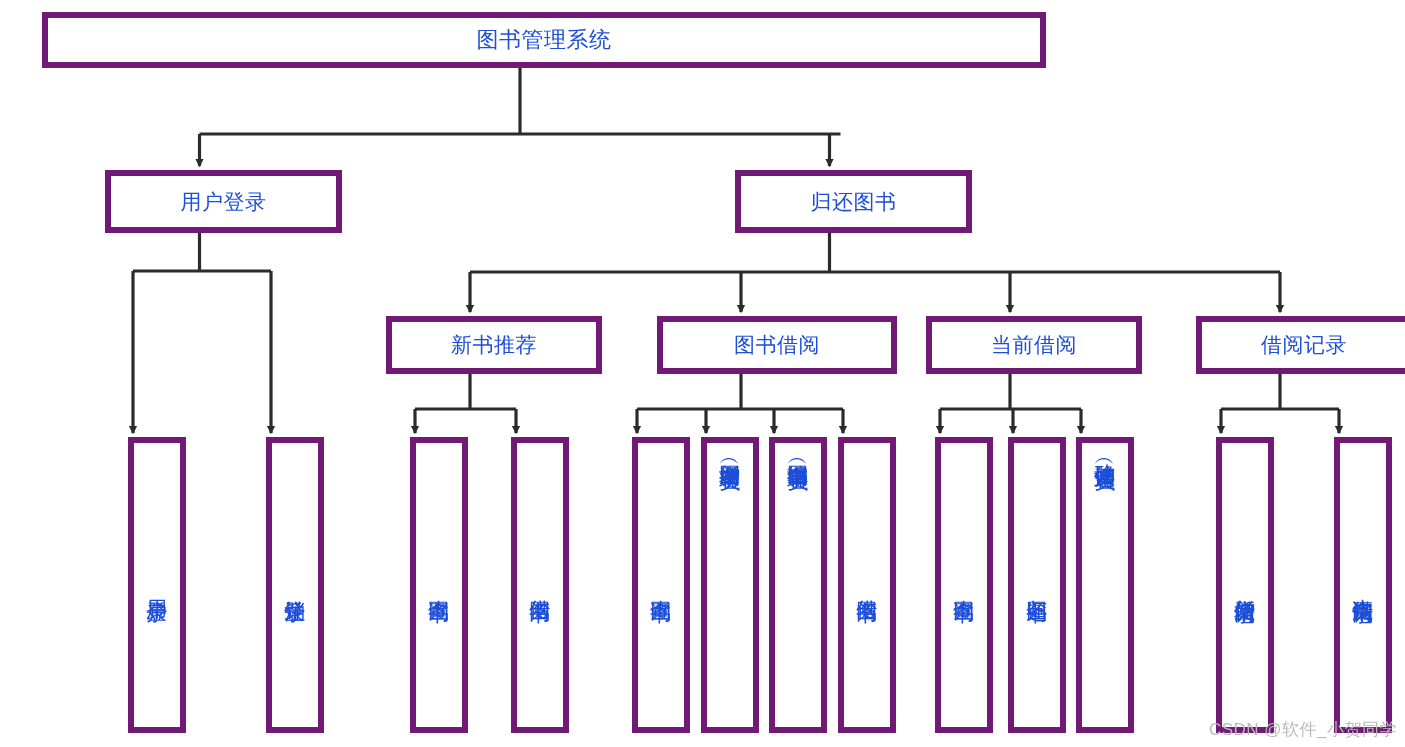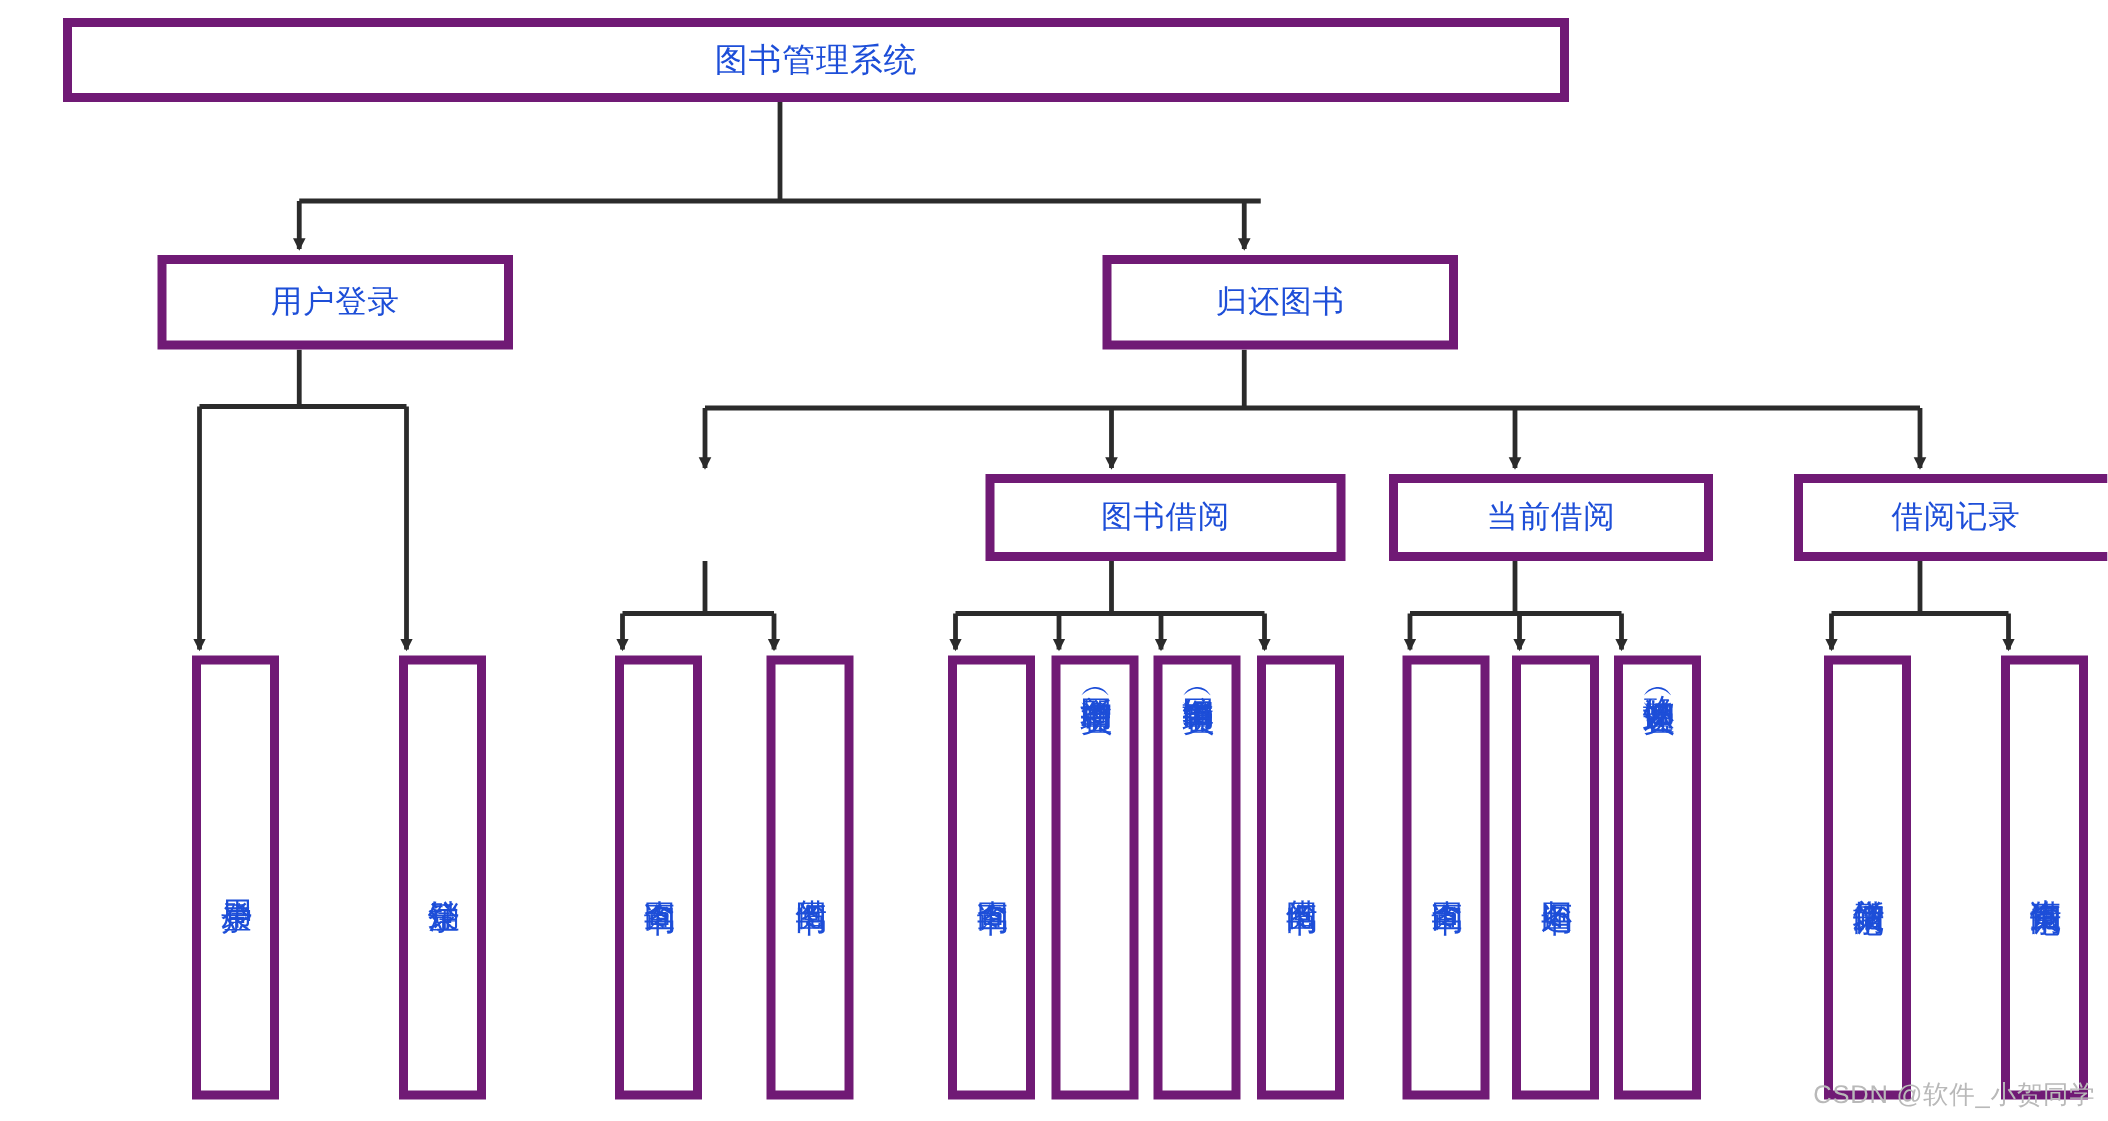--- a/index.html
+++ b/index.html
@@ -137,20 +137,23 @@
     <span class="node-label">图书管理系统</span>
   </div>
 
   <div class="node h" style="left:81px; top:170px; width:237px; height:63px;">
     <span class="node-label">用户登录</span>
   </div>
   <div class="node h" style="left:711px; top:170px; width:237px; height:63px;">
     <span class="node-label">归还图书</span>
   </div>
 
+  <div class="node h" style="left:362px; top:316px; width:216px; height:58px;">
+    <span class="node-label">新书推荐</span>
+  </div>
   <div class="node h" style="left:633px; top:316px; width:240px; height:58px;">
     <span class="node-label">图书借阅</span>
   </div>
   <div class="node h" style="left:902px; top:316px; width:216px; height:58px;">
     <span class="node-label">当前借阅</span>
   </div>
   <div class="node h" style="left:1172px; top:316px; width:216px; height:58px;">
     <span class="node-label">借阅记录</span>
   </div>
 

